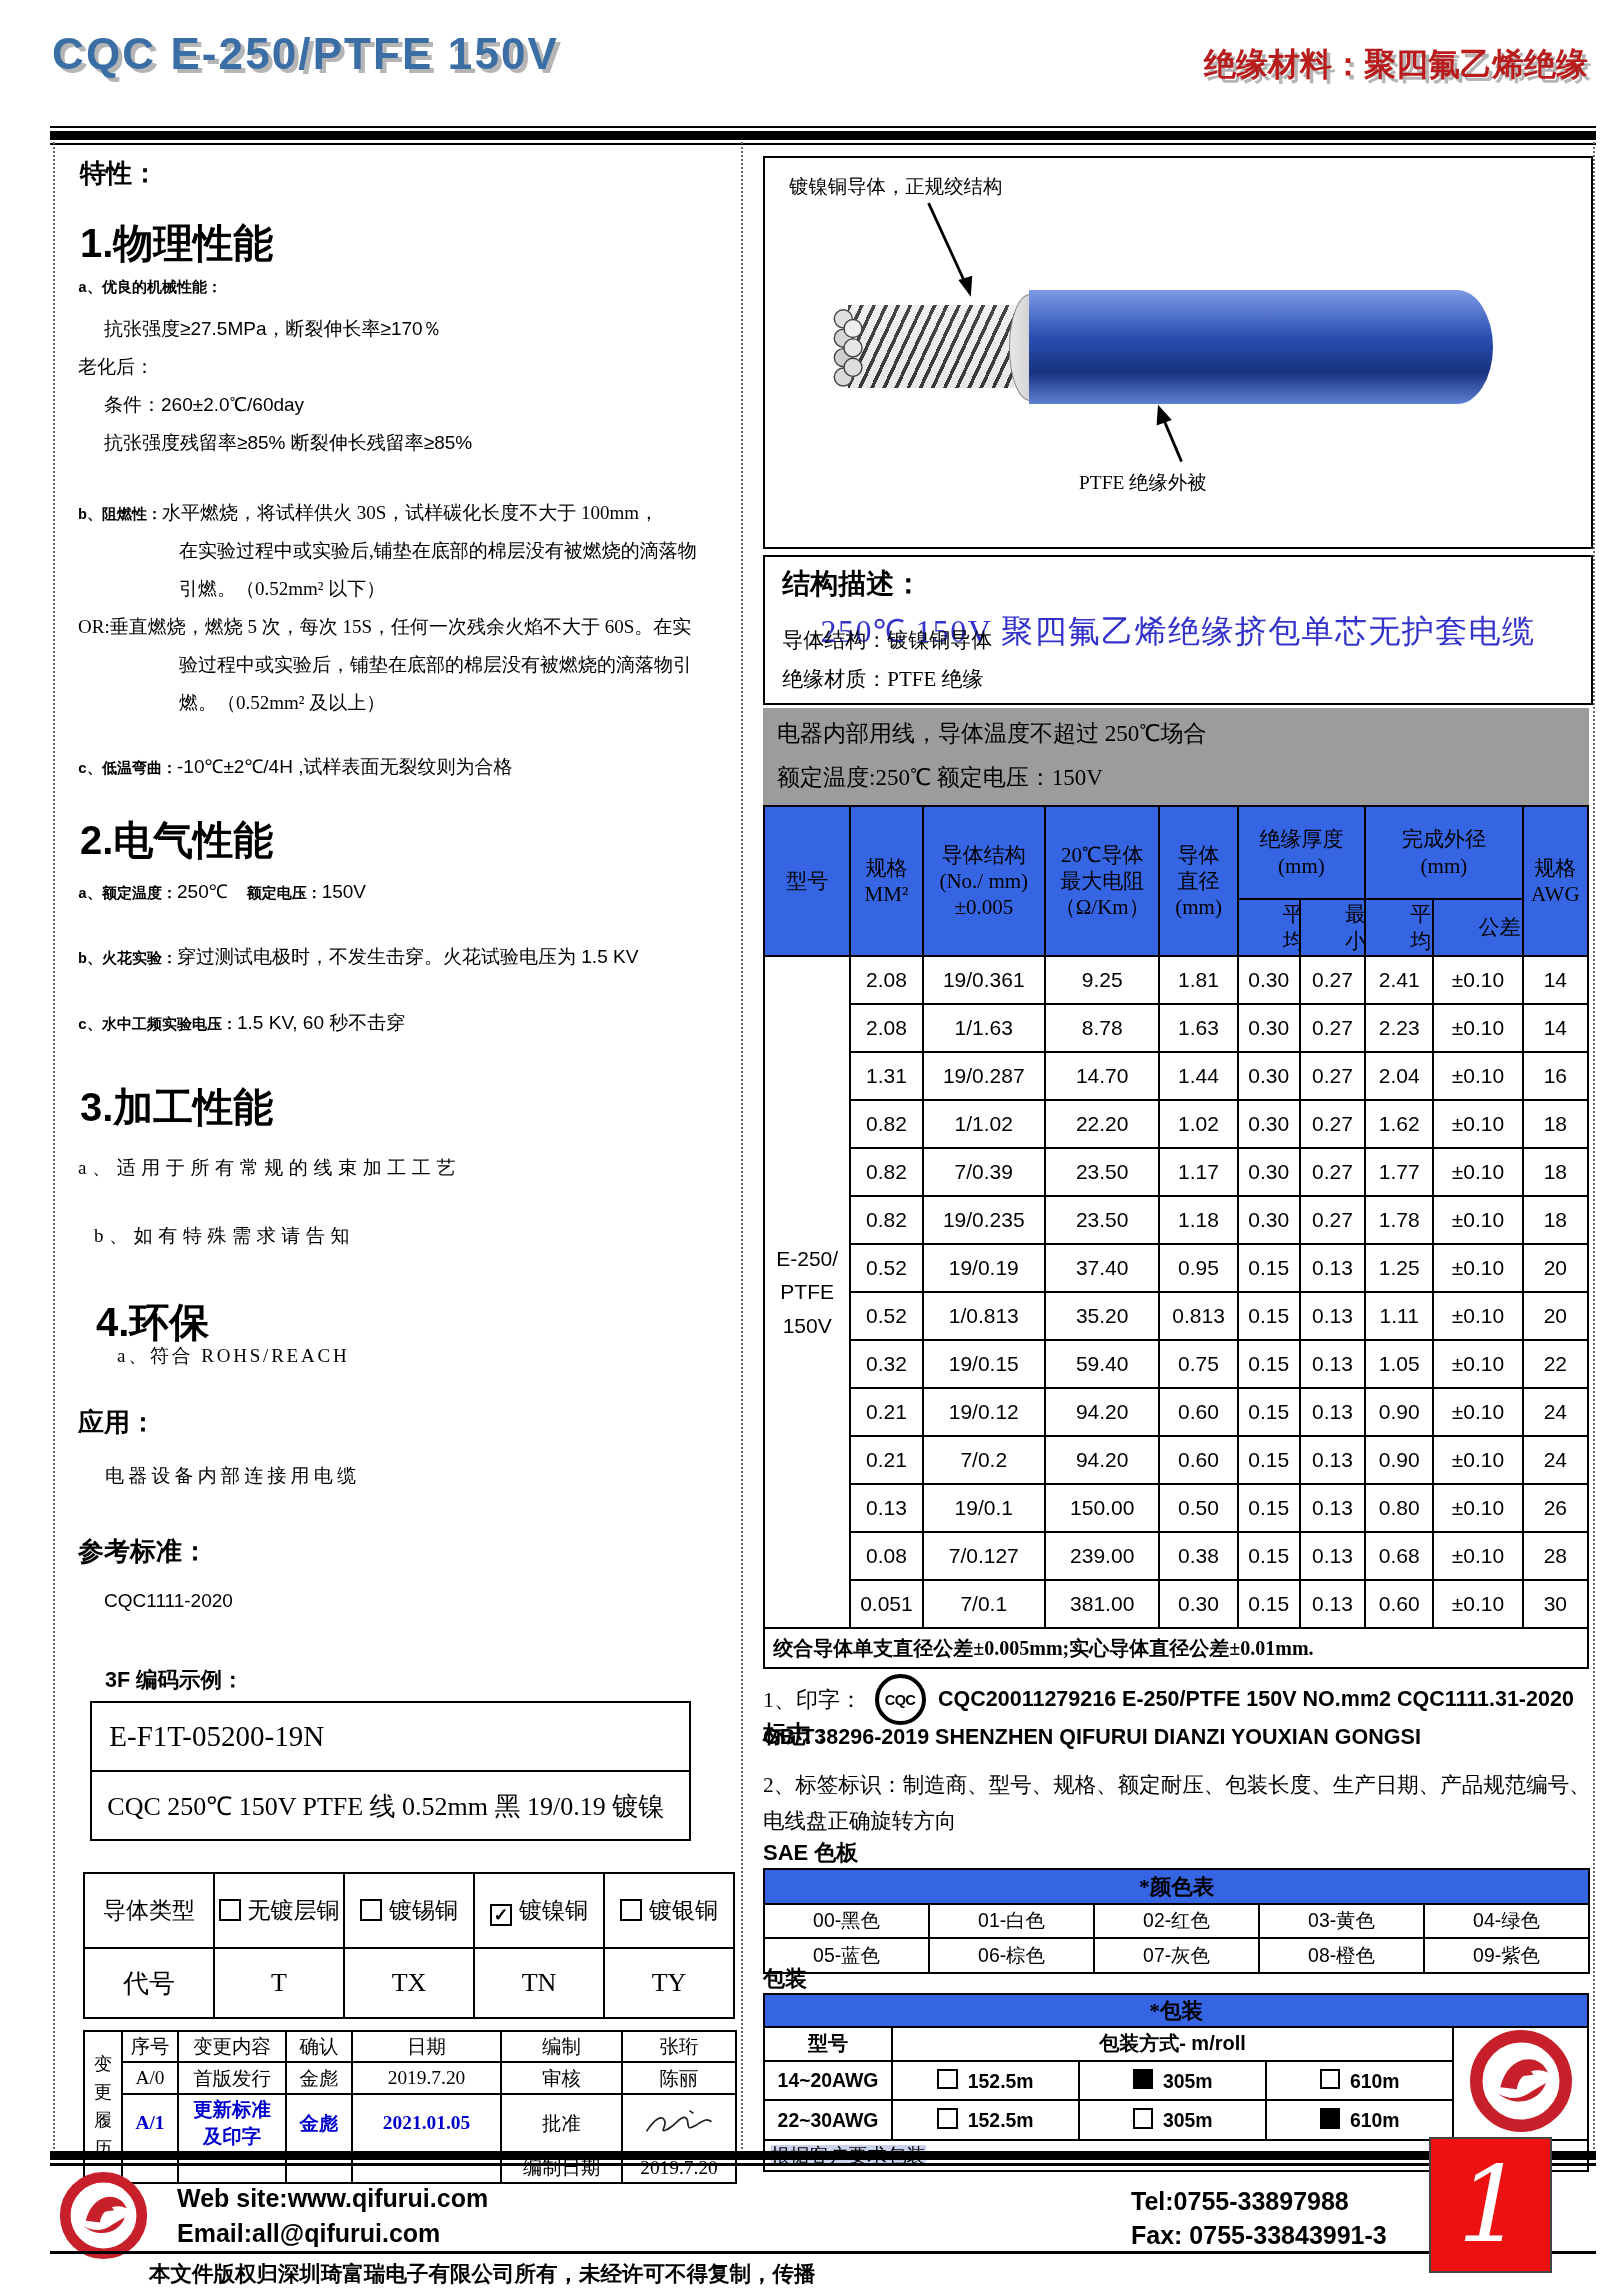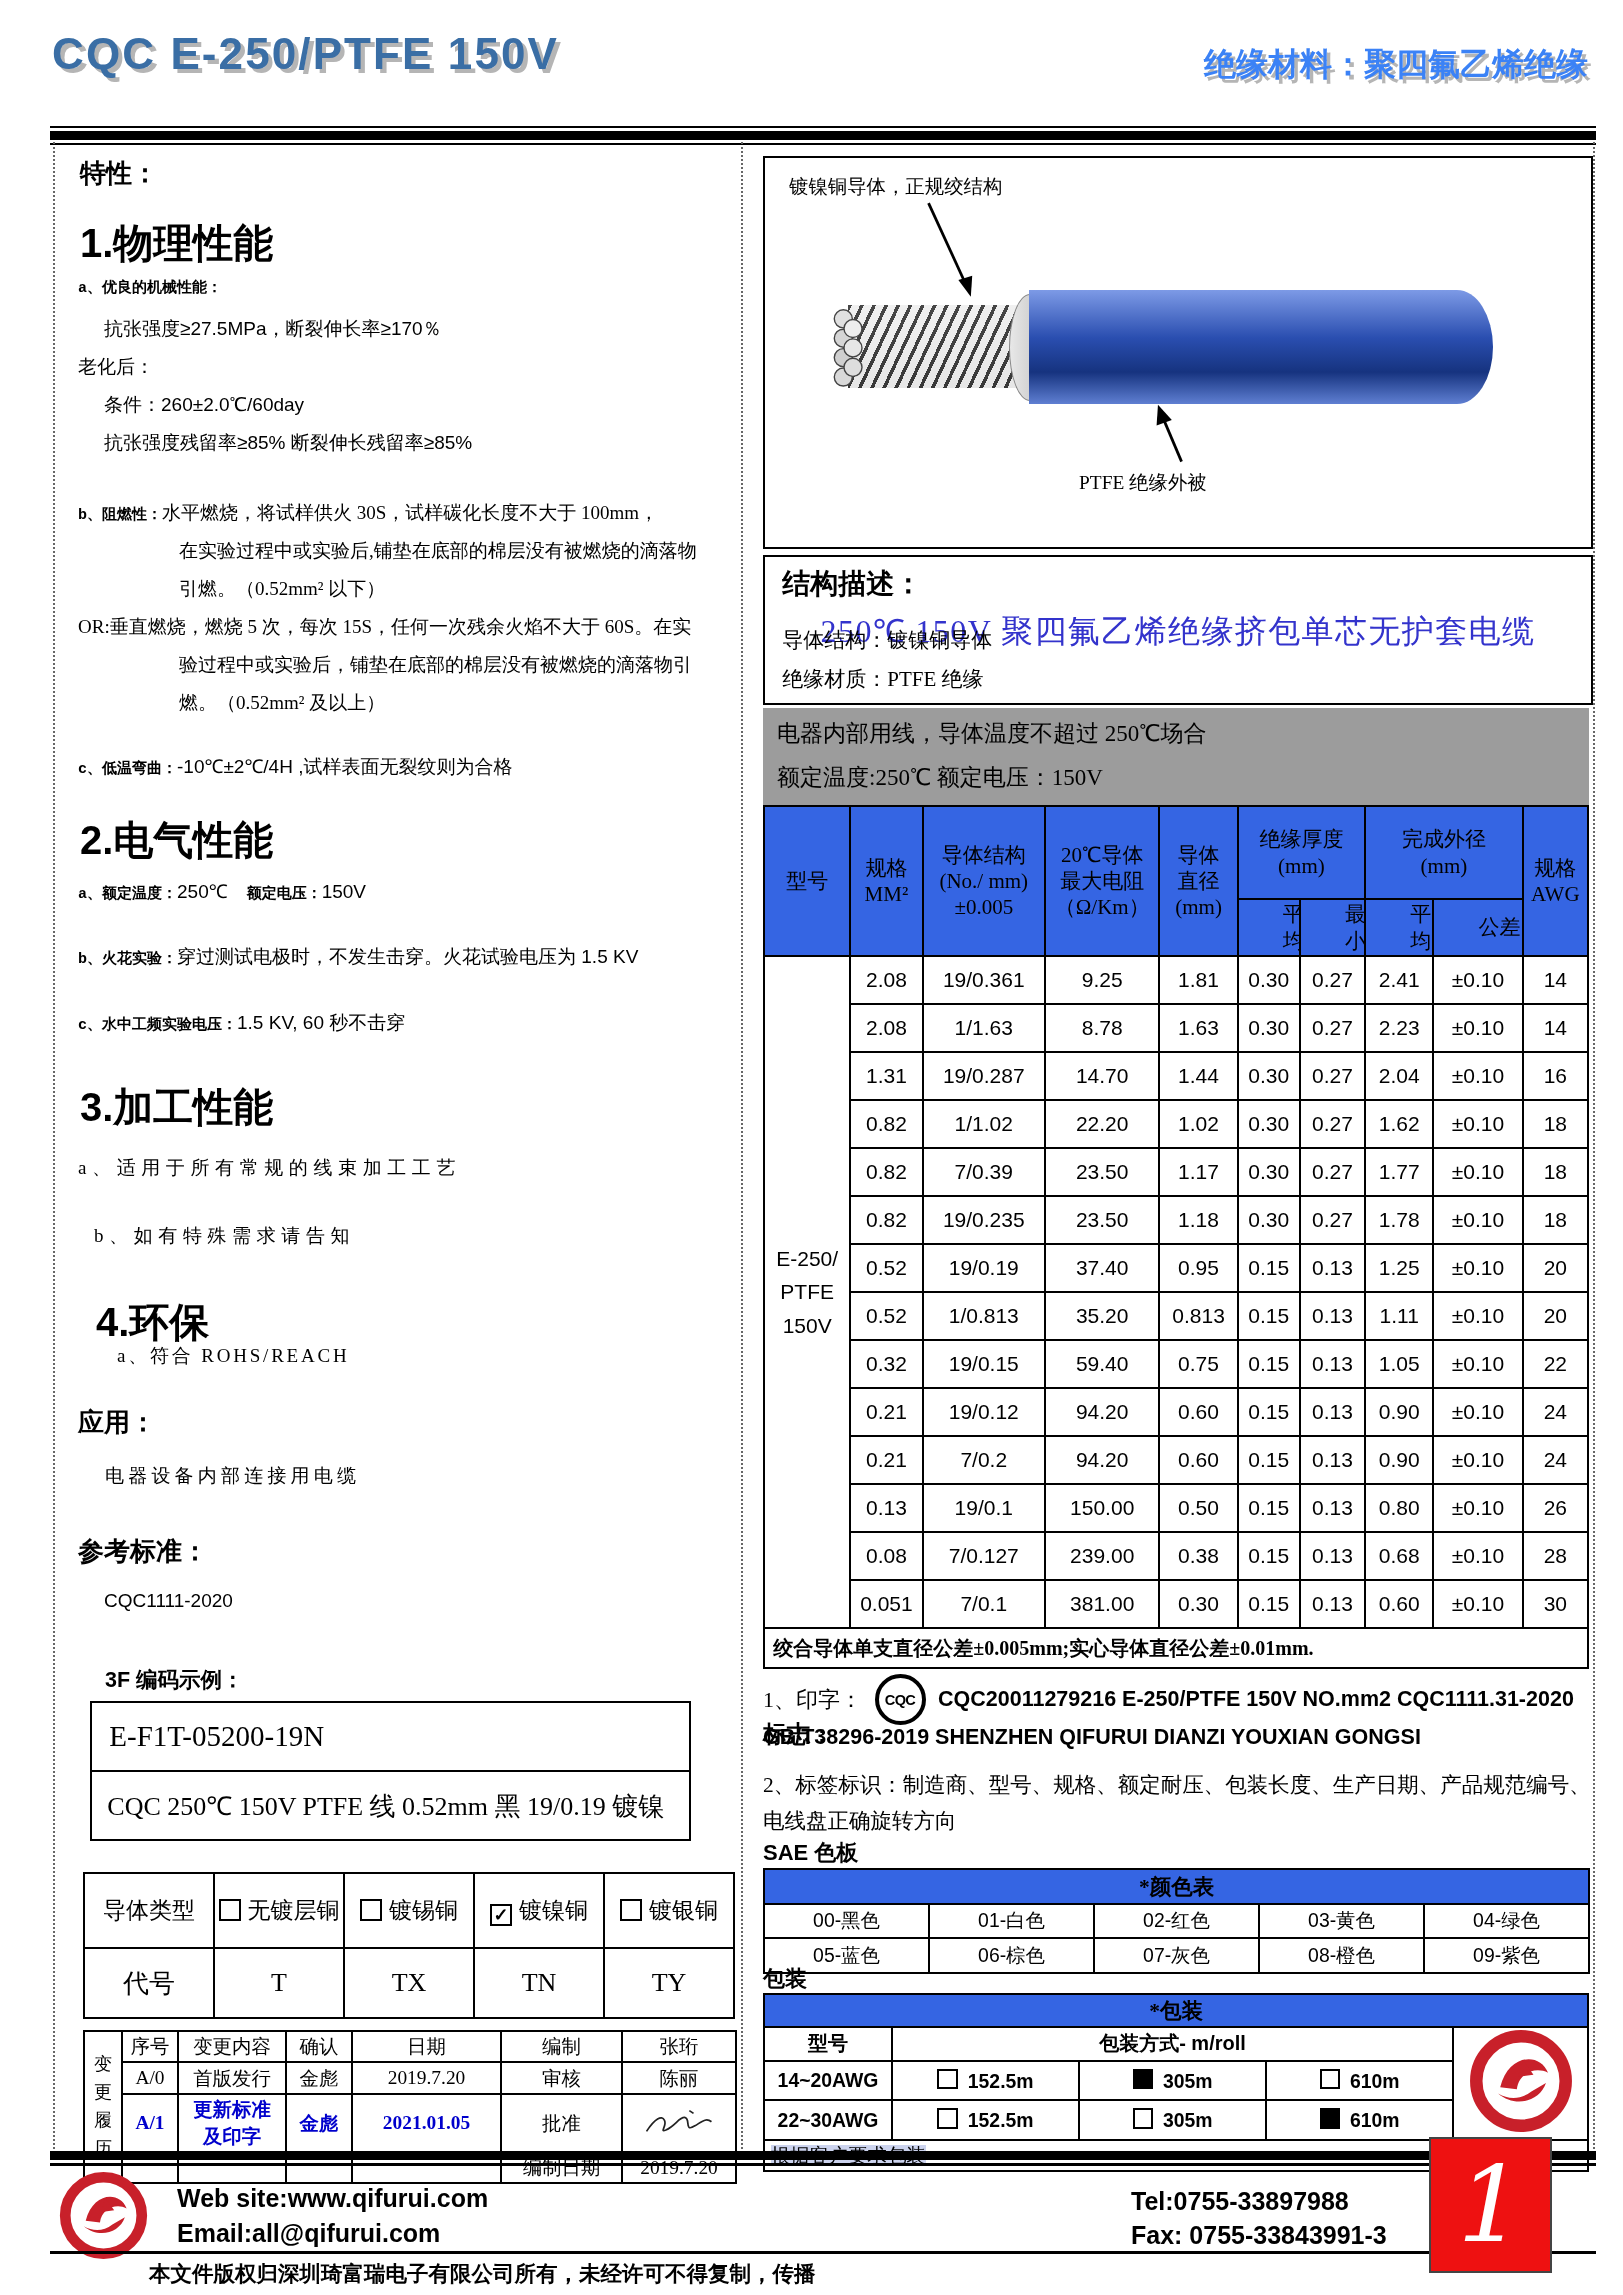--- a/index.html
+++ b/index.html
@@ -6,21 +6,21 @@
   #page{position:relative;width:1623px;height:2295px;background:#fff;color:#000;
         font-family:"Liberation Sans",sans-serif;overflow:hidden;outline:0.7px solid #ddd;}
   .abs{position:absolute;}
   .serif{font-family:"Liberation Serif",serif;}
   .b{font-weight:bold;}
   .pre{white-space:pre-line;}
 
   
   .main-title{left:52px;top:29px;font-size:44px;font-weight:bold;color:#3a6ea5;
               letter-spacing:2.1px;text-shadow:4.2px 4.2px 0 #b5b5b5;}
-  .sub-title{right:35px;top:43px;font-size:32px;font-weight:bold;color:#3b82f6;
+  .sub-title{right:35px;top:43px;font-size:32px;font-weight:bold;color:#b91c1c;
              text-shadow:3.5px 3.5px 0 #b5b5b5;}
   .hr-stack{left:50px;top:126px;width:1546px;}
   .hr-stack .l1{height:2.1px;background:#000;}
   .hr-stack .l2{height:9px;background:#000;margin-top:2.8px;}
   .hr-stack .l3{height:2.8px;background:#000;margin-top:2.8px;}
 
   .vdot{position:absolute;top:142px;height:2007px;width:0;border-left:2.1px dotted #666;}
 
   
   .h-big{font-size:40px;font-weight:bold;margin-top:8px;}

